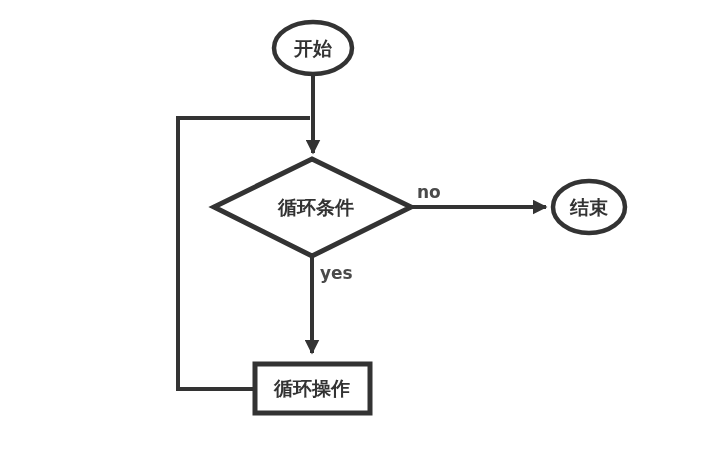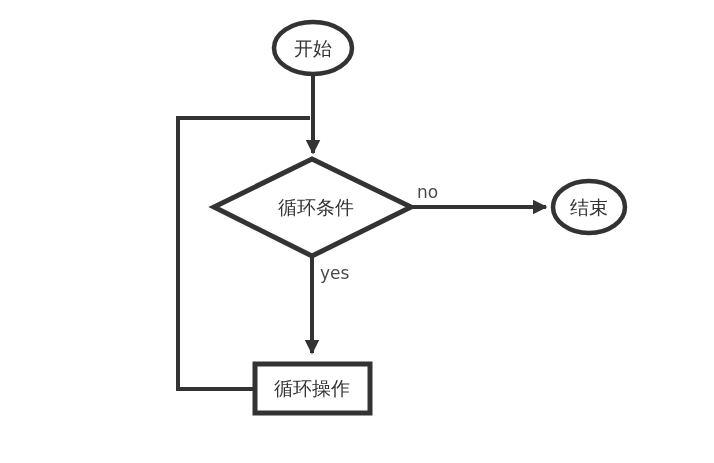--- a/index.html
+++ b/index.html
@@ -7,20 +7,21 @@
     padding: 0;
     background: #ffffff;
   }
   .canvas-wrap {
     position: relative;
     width: 714px;
     height: 463px;
     background: #ffffff;
     overflow: hidden;
     font-family: "DejaVu Sans", "Liberation Sans", sans-serif;
+    font-weight: bold;
   }
   svg text {
     font-family: "DejaVu Sans", "Liberation Sans", sans-serif;
     fill: #333333;
   }
   .node-label {
     font-size: 19px;
   }
   .edge-label {
     font-size: 17px;

